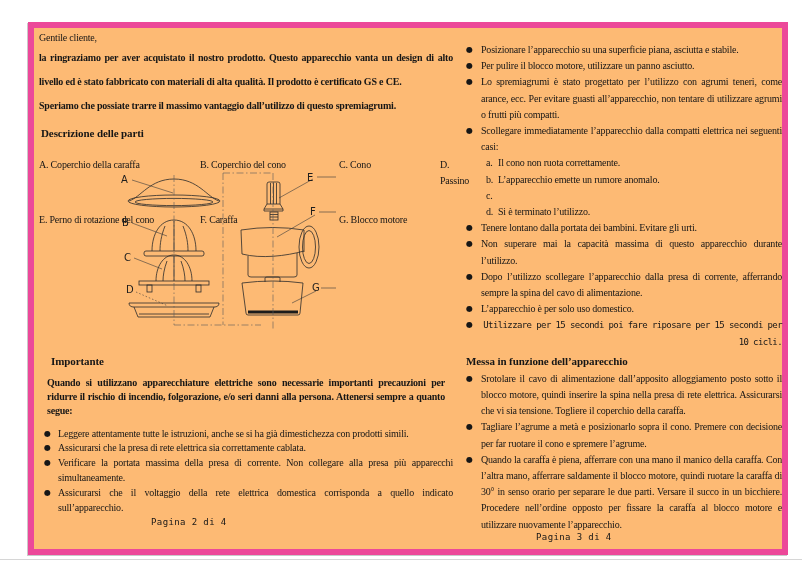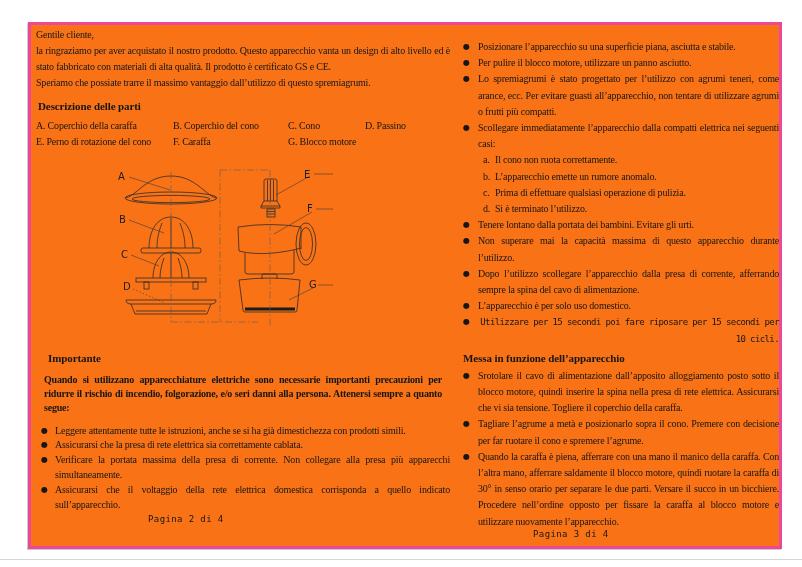--- a/index.html
+++ b/index.html
@@ -2,36 +2,37 @@
 <html><head>
 <meta charset="utf-8">
 <style>
   html,body { margin:0; padding:0; background:#ffffff; }
   body {
     position:relative; width:802px; height:567px; overflow:hidden;
     font-family:"Liberation Serif", serif; color:#161616;
   }
   .sheet {
     position:absolute; left:28px; top:22px; width:748px; height:521px;
-    border:3px solid #ec4899; background:#f97316; box-shadow:-1px 1px 0 #c9c9c9;
+    border:6px solid #ec4899; background:#fdba74; box-shadow:-1px 1px 0 #c9c9c9;
   }
   .scan-edge {
     position:absolute; left:0; top:559px; width:802px; height:1px;
     background:#d6d6d6;
   }
   
   .serif10 { font-size:10px; letter-spacing:-0.2px; }
   .col-left-top { position:absolute; left:5px; top:2px; width:414px; }
   .salutation { line-height:16px; }
-  .intro { text-align:justify; line-height:16px; margin:0; }
+  .intro { text-align:justify; line-height:24px; margin:0;font-weight:bold; }
   .heading { font-size:11px; font-weight:bold; letter-spacing:-0.1px; }
-  .parts-heading { margin:8px 0 4px 2px; line-height:15px; }
+  .parts-heading { margin:8px 0 16px 2px; line-height:15px; }
   .parts-grid {
     display:grid; grid-template-columns:137px 115px 77px 1fr;
     line-height:15.5px;
+    gap:24px;
   }
   .col-left-bottom { position:absolute; left:5px; top:326px; width:414px; }
   .important-heading { margin:0 0 5px 12px; line-height:14px; }
   .important-intro { font-weight:bold; text-align:justify; line-height:14.2px; }
   .blist { margin-top:4px; }
   .bullet-row { display:flex; }
   .col-left-bottom .bullet-row { line-height:14.8px; }
   .col-left-bottom .dot { flex:0 0 14px; margin-left:5px; }
   .dot { font-size:8px; font-family:"DejaVu Sans", sans-serif; }
   .btext { flex:1; text-align:justify; }
@@ -211,21 +212,20 @@
     <div class="sub-row">
       <span class="sub-label">a.</span>
       <span class="stext">Il cono non ruota correttamente.</span>
     </div>
     <div class="sub-row">
       <span class="sub-label">b.</span>
       <span class="stext">L’apparecchio emette un rumore anomalo.</span>
     </div>
     <div class="sub-row">
       <span class="sub-label">c.</span>
-      <span class="stext">Prima di effettuare qualsiasi operazione di pulizia.</span>
     </div>
     <div class="sub-row">
       <span class="sub-label">d.</span>
       <span class="stext">Si è terminato l’utilizzo.</span>
     </div>
     <div class="bullet-row">
       <span class="dot">●</span>
       <span class="btext">Tenere lontano dalla portata dei bambini. Evitare gli urti.</span>
     </div>
     <div class="bullet-row">

